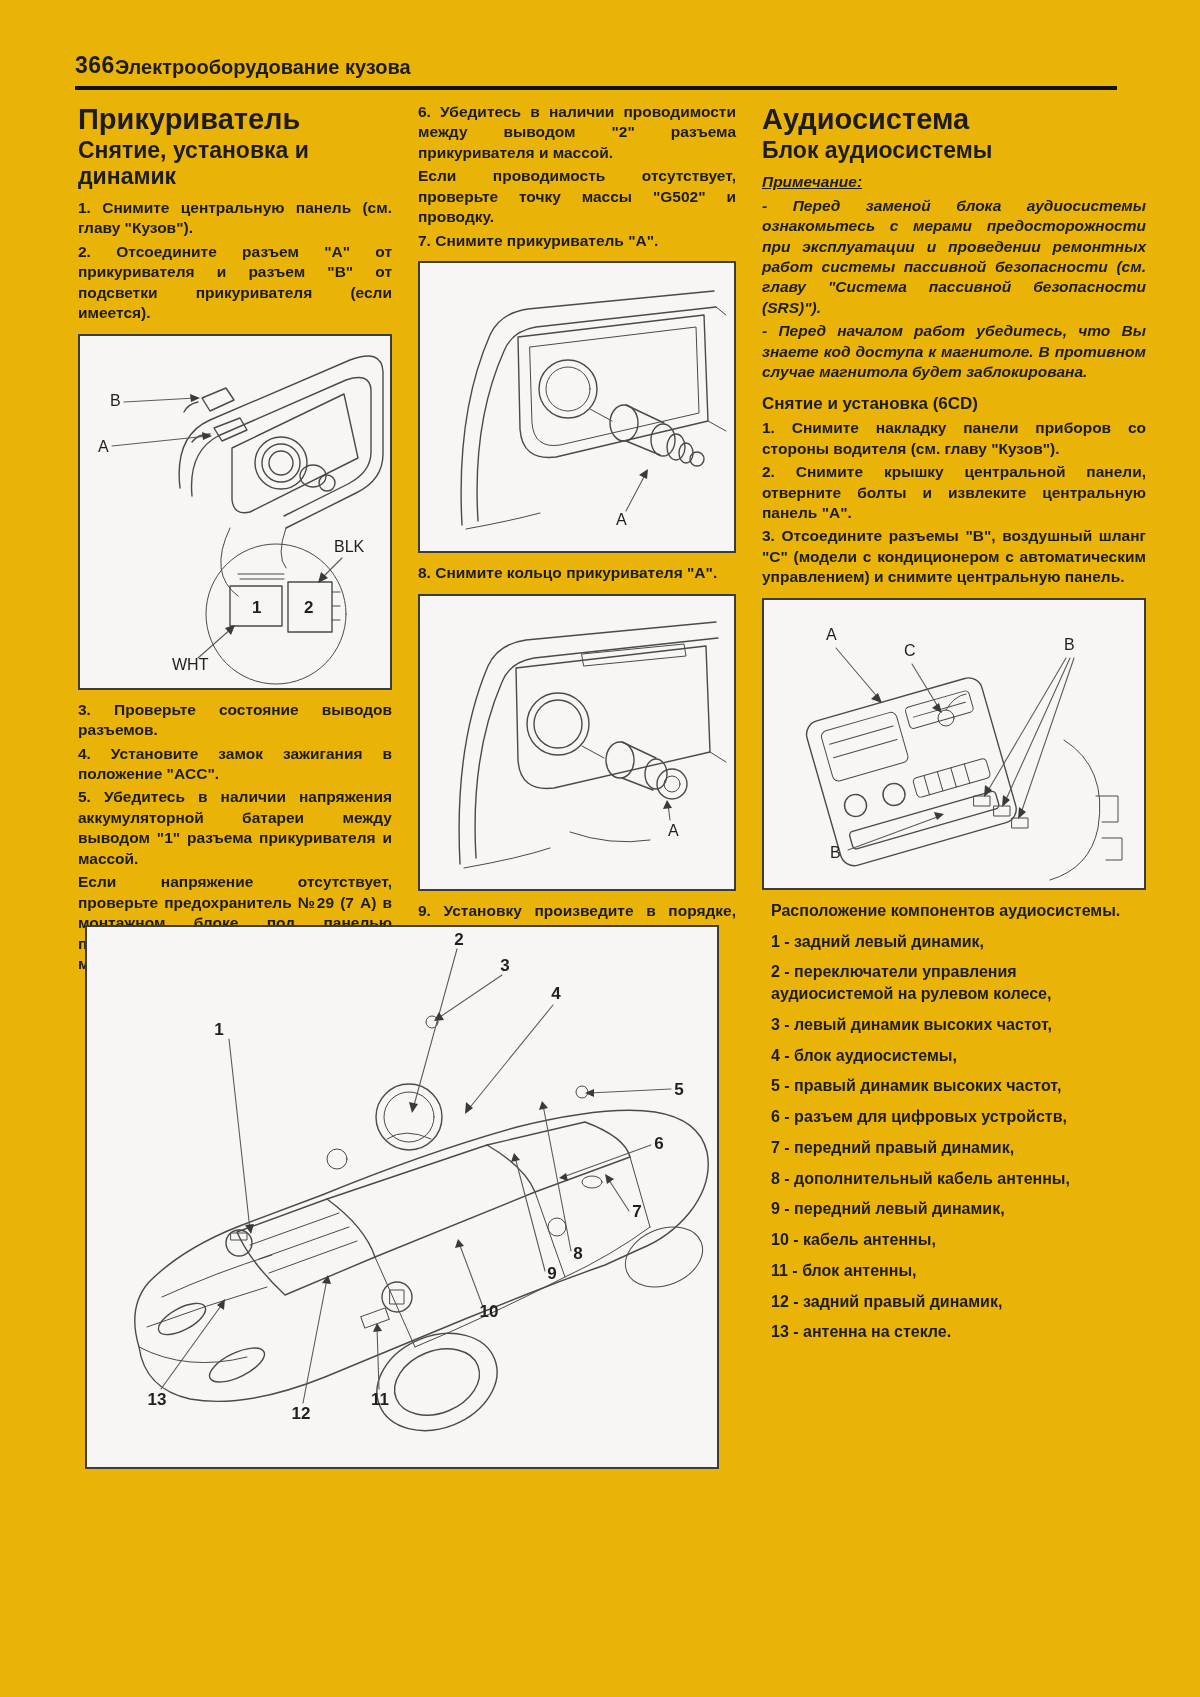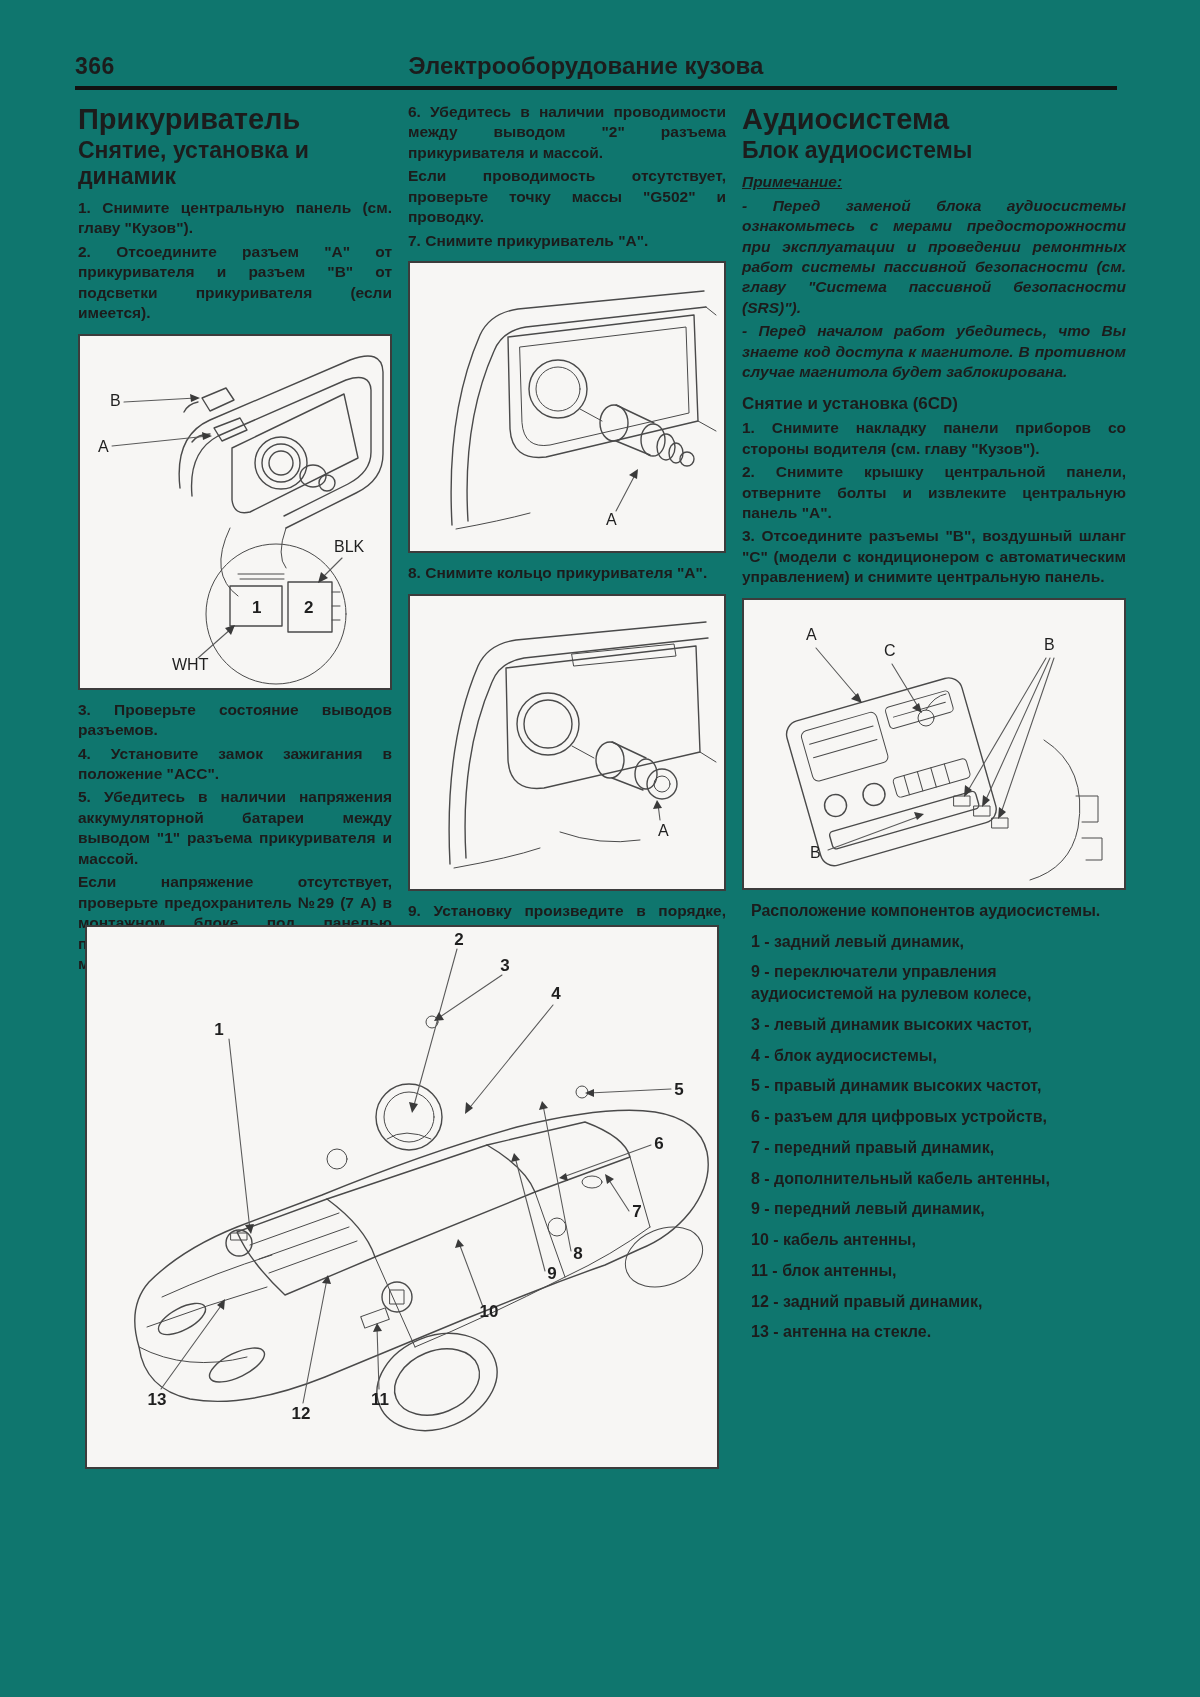--- a/index.html
+++ b/index.html
@@ -6,36 +6,36 @@
   body{
     width:1200px;height:1697px;
     background:#e8e7e4;
     font-family:"Liberation Sans", sans-serif;
     color:#1c1c1c;
     -webkit-font-smoothing:antialiased;
   }
   .page{
     position:relative;
     width:1200px;height:1697px;
-    background:#0f766e;
+    background:#eab308;
     overflow:hidden;
   }
   
   .hdr{
     position:absolute;left:75px;top:52px;width:1042px;
     display:flex;align-items:flex-end;
   }
   .hdr .pageno{font-size:23px;font-weight:bold;letter-spacing:.5px;}
-  .hdr .htitle{flex:1;text-align:center;font-size:24px;font-weight:bold;padding-right:60px;}
+  .hdr .htitle{flex:1;font-size:20px;font-weight:bold;padding-right:60px;}
   .hrule{position:absolute;left:75px;top:86px;width:1042px;height:4px;background:#111;}
 
   
   .cols{
     position:absolute;left:78px;top:102px;width:1040px;
-    display:grid;grid-template-columns:314px 318px 384px;column-gap:16px;
+    display:grid;grid-template-columns:314px 318px 384px;column-gap:26px;
   }
   .col{font-size:15.5px;line-height:1.32;}
   .col p{margin:0 0 3px;text-align:justify;font-weight:bold;}
   h1.sec{font-size:29px;font-weight:bold;margin:2px 0 4px;line-height:1.05;text-align:left;}
   h2.sub{font-size:23px;font-weight:bold;margin:0 0 8px;line-height:1.12;text-align:left;}
   h3.small{font-size:17px;font-weight:bold;margin:10px 0 3px;text-align:left;}
   .note-label{font-style:italic;font-weight:bold;text-decoration:underline;margin:6px 0 2px;}
   .note{font-style:italic;margin-left:14px;}
   .fig{
     border:2px solid #3c3c3c;background:#f7f6f4;
@@ -238,21 +238,21 @@
           <polygon class="dot" points="254,219 262,212 255,207"></polygon>
           <text class="lbl" x="66" y="258">B</text>
           <path class="lead" d="M84,250 L176,216"></path>
           <polygon class="dot" points="180,214 170,212 173,220"></polygon>
         </svg>
       </div>
 
       <div class="comp-list">
         <p class="comp-title">Расположение компонентов аудиосистемы.</p>
         <p>1 - задний левый динамик,</p>
-        <p>9 - переключатели управления аудиосистемой на рулевом колесе,</p>
+        <p>2 - переключатели управления аудиосистемой на рулевом колесе,</p>
         <p>3 - левый динамик высоких частот,</p>
         <p>4 - блок аудиосистемы,</p>
         <p>5 - правый динамик высоких частот,</p>
         <p>6 - разъем для цифровых устройств,</p>
         <p>7 - передний правый динамик,</p>
         <p>8 - дополнительный кабель антенны,</p>
         <p>9 - передний левый динамик,</p>
         <p>10 - кабель антенны,</p>
         <p>11 - блок антенны,</p>
         <p>12 - задний правый динамик,</p>

